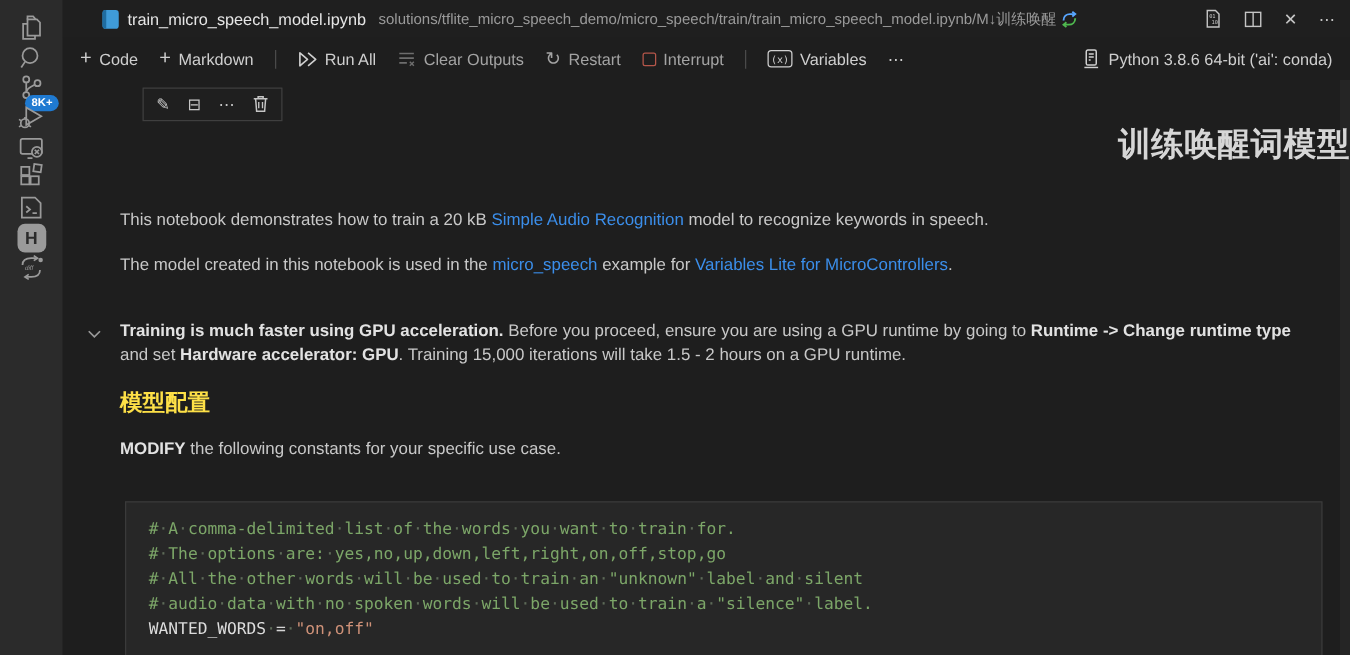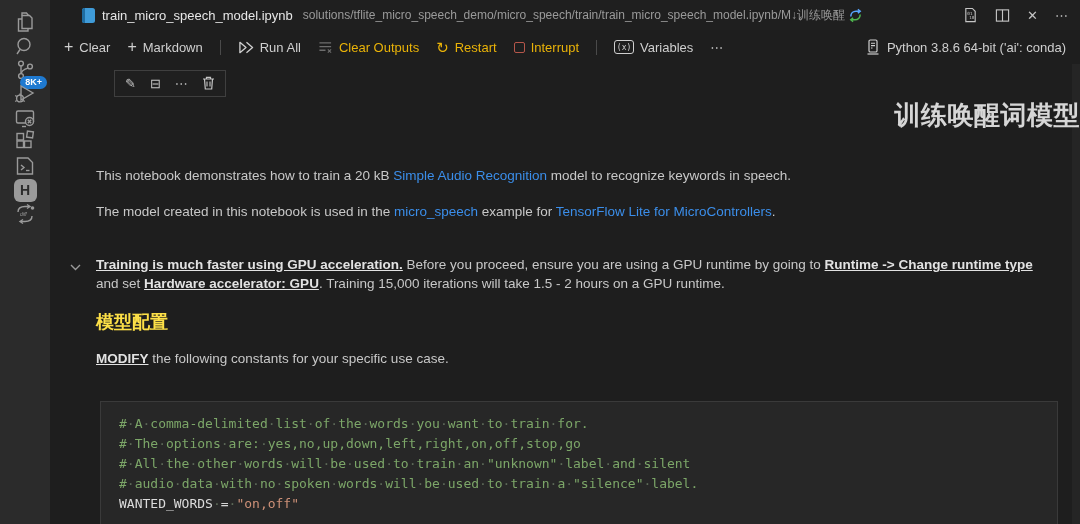--- a/index.html
+++ b/index.html
@@ -26,39 +26,39 @@
   .nb-file-icon::before { content:""; position:absolute; left:0; top:0; bottom:0; width:3px; background:#1f6ca0; border-radius:2.5px 0 0 2.5px; }
   .tab-title { font-size:13px; color:#e6e6e6; white-space:nowrap; }
   .breadcrumb { font-size:12px; color:#9a9a9a; margin-left:10px; white-space:nowrap; overflow:hidden; max-width:565px; display:flex; align-items:center; }
   .tb-right { margin-left:auto; display:flex; align-items:center; gap:17px; color:#c5c5c5; }
   .tb-right .glyph { font-size:13px; cursor:pointer; }
   .icon-btn { display:flex; align-items:center; justify-content:center; cursor:pointer; }
 
   
   .nb-toolbar { height:34px; display:flex; align-items:center; gap:17px; padding:0 14px; font-size:13px; color:#cfcfcf; background:#1e1e1e; }
   .tb-item { display:flex; align-items:center; gap:6px; cursor:pointer; white-space:nowrap; }
-  .tb-item.disabled { color:#eab308; cursor:default; }
+  .tb-item.disabled { color:#a3a3a3; cursor:default; }
   .tb-sep { width:1px; height:15px; background:#4a4a4a; }
   .plus { font-size:16px; font-weight:400; line-height:1; }
   .vars-icon { width:20px; height:14px; border:1px solid currentColor; border-radius:3px; font-size:8px;
     display:flex; align-items:center; justify-content:center; font-family:"DejaVu Sans Mono", monospace; }
   .interrupt-sq { width:11px; height:11px; border:1.5px solid #b5564a; border-radius:2px; }
   .kernel { margin-left:auto; display:flex; align-items:center; gap:7px; color:#cfcfcf; cursor:pointer; }
   .restart-glyph { font-size:15px; line-height:1; }
 
   
   .notebook { position:relative; height:460px; padding:0 0 0 46px; overflow:hidden; background:#1e1e1e; }
   .cell-toolbar { position:absolute; top:6px; left:64px; height:27px; display:flex; align-items:center; gap:14px;
     padding:0 10px; background:#1f1f1f; border:1px solid #3f3f3f; color:#c5c5c5; z-index:3; }
   .cell-toolbar .glyph { font-size:13px; cursor:pointer; line-height:1; }
   h1.cell-title { margin-top:34px; font-size:26px; font-weight:600; color:#d6d6d6; letter-spacing:0.5px;text-align:right; }
   .md-p { margin-top:17px; font-size:13.5px; line-height:19px; color:#c8c8c8; max-width:944px; }
   .md-p.first { margin-top:33px; }
   a.md-link { color:#3b8eea; text-decoration:none; cursor:pointer;margin-top:48px; }
-  .b { font-weight:700; color:#e2e2e2;text-decoration:underline; }
+  .b { font-weight:700; color:#e2e2e2; }
   .gpu-note { position:relative; margin-top:34px; font-size:13.5px; line-height:19px; color:#c8c8c8; max-width:944px; }
   .fold-chevron { position:absolute; left:-26px; top:2px; color:#9a9a9a; cursor:pointer; }
   h2.section-title { margin-top:17px; font-size:18px; font-weight:700; color:#fde047; }
   .modify-p { margin-top:15px; font-size:13.5px; line-height:19px; color:#c8c8c8; }
 
   
   .code-cell { margin-top:33px; margin-left:4px; width:958px; height:140px; background:#272727; border:1px solid #3a3a3a;
     padding:12px 16px 0 18px; cursor:text; }
   .code-line { font-family:"DejaVu Sans Mono", monospace; font-size:13px; line-height:20px; white-space:pre; }
   .tok-comment { color:#7ca668; }
@@ -173,21 +173,21 @@
           </svg>
         </span>
         <span class="glyph"><span>✕</span></span>
         <span class="glyph"><span>⋯</span></span>
       </span>
     </div>
 
     <div class="nb-toolbar">
       <span class="tb-item">
         <span class="plus">+</span>
-        <span>Clear</span>
+        <span>Code</span>
       </span>
       <span class="tb-item">
         <span class="plus">+</span>
         <span>Markdown</span>
       </span>
       <span class="tb-sep"></span>
       <span class="tb-item">
         <svg width="16" height="15" viewBox="0 0 17 16">
           <path d="M2 2.5 L8.5 8 L2 13.5 Z" fill="none" stroke="#cfcfcf" stroke-width="1.4" stroke-linejoin="round"></path>
           <path d="M9 2.5 L15.5 8 L9 13.5" fill="none" stroke="#cfcfcf" stroke-width="1.4" stroke-linejoin="round"></path>
@@ -239,21 +239,21 @@
             <path d="M2.5 3 L3.3 13 H9.7 L10.5 3" stroke="#c5c5c5" stroke-width="1.2" fill="none"></path>
             <path d="M5 5.5 V10.5 M8 5.5 V10.5" stroke="#c5c5c5" stroke-width="1.1" fill="none"></path>
           </svg>
         </span>
       </div>
 
       <h1 class="cell-title">训练唤醒词模型</h1>
 
       <p class="md-p first"><span>This notebook demonstrates how to train a 20 kB </span><a class="md-link">Simple Audio Recognition</a><span> model to recognize keywords in speech.</span></p>
 
-      <p class="md-p"><span>The model created in this notebook is used in the </span><a class="md-link">micro_speech</a><span> example for </span><a class="md-link">TensorFlow Lite for MicroControllers</a><span>.</span></p>
+      <p class="md-p"><span>The model created in this notebook is used in the </span><a class="md-link">micro_speech</a><span> example for </span><a class="md-link">Variables Lite for MicroControllers</a><span>.</span></p>
 
       <div class="gpu-note">
         <span class="fold-chevron">
           <svg width="11" height="7" viewBox="0 0 11 7">
               <path d="M1 1 L5.5 5.5 L10 1" fill="none" stroke="#9a9a9a" stroke-width="1.4"></path>
             </svg>
         </span>
         <span class="b">Training is much faster using GPU acceleration.</span><span> Before you proceed, ensure you are using a GPU runtime by going to </span><span class="b">Runtime -&gt; Change runtime type</span><span> and set </span><span class="b">Hardware accelerator: GPU</span><span>. Training 15,000 iterations will take 1.5 - 2 hours on a GPU runtime.</span>
       </div>
 

